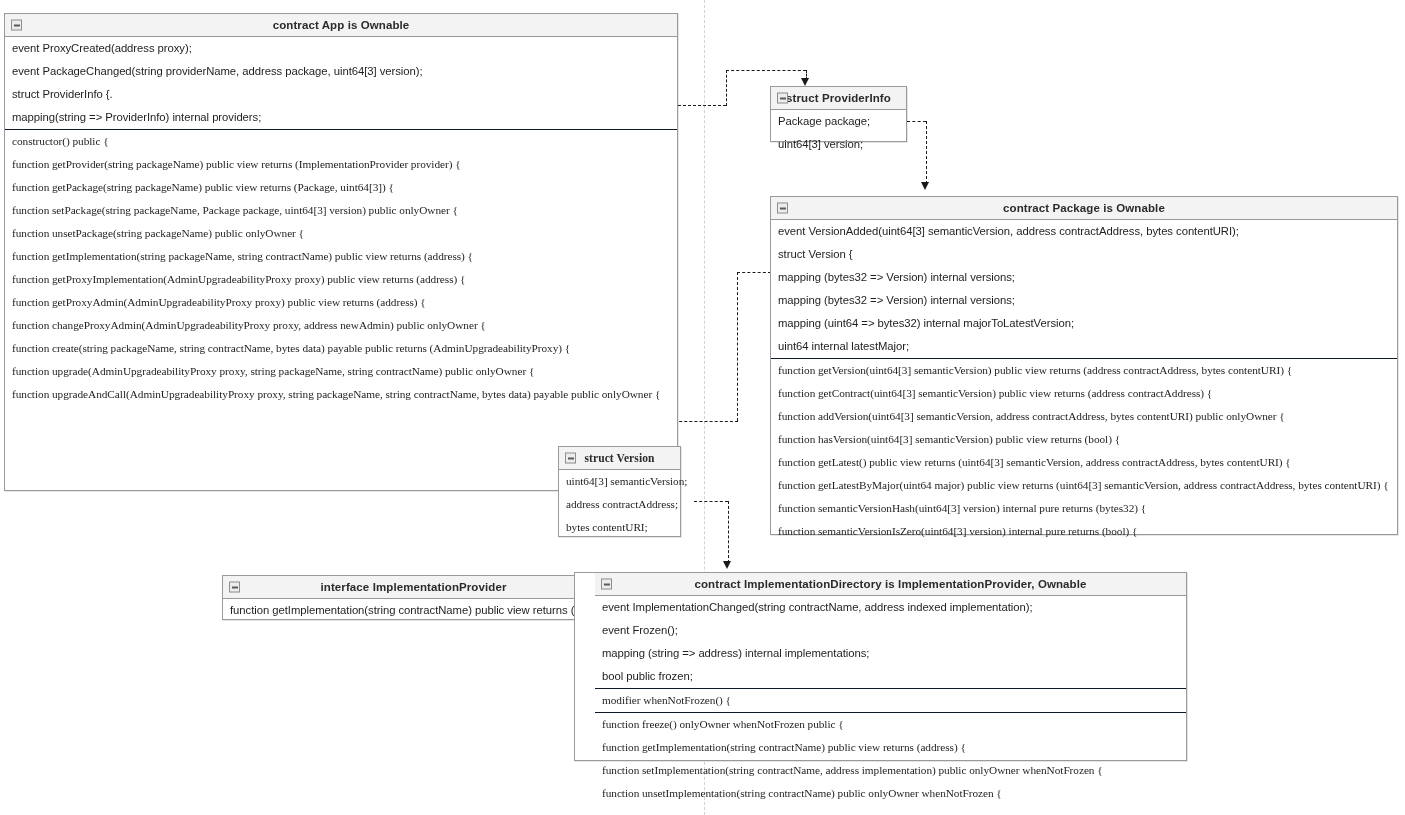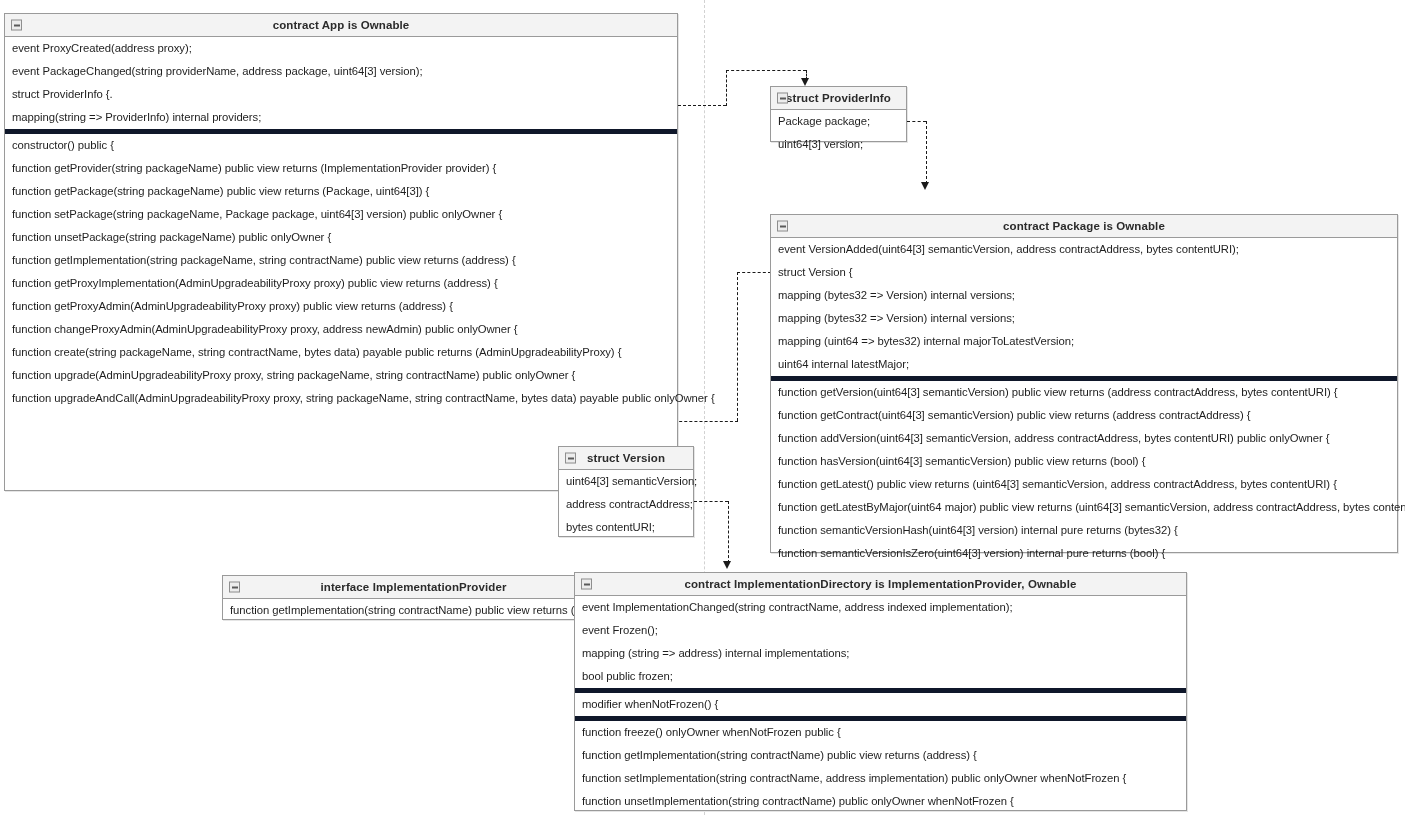--- a/index.html
+++ b/index.html
@@ -72,21 +72,22 @@
     width: 6px;
     height: 2px;
     background: #5a5a5a;
   }
 
   .uml-section {
     box-sizing: border-box;
     padding: 0;
   }
   .uml-section + .uml-section {
-    border-top: 5px solid #0f172a;
+    border-top: 1px solid #0f172a;
+    font-family: Liberation Serif, serif;
   }
   .uml-row {
     box-sizing: border-box;
     font-size: 11.3px;
     color: #1e1e1e;
     line-height: 13px;
     padding: 5px 0 5px 7px;
     white-space: nowrap;
     letter-spacing: -0.05px;
   }
@@ -177,21 +178,21 @@
           <span class="collapse-icon">
             <i></i>
           </span>
           <span class="uml-title">struct ProviderInfo</span>
         </div>
         <div class="uml-section">
           <div class="uml-row">Package package;</div>
           <div class="uml-row">uint64[3] version;</div>
         </div>
       </div>
-      <div class="uml-box" style="left: 770px; top: 214px; width: 628px; height: 339px;">
+      <div class="uml-box" style="left: 770px; top: 196px; width: 628px; height: 339px;">
         <div class="uml-header">
           <span class="collapse-icon">
             <i></i>
           </span>
           <span class="uml-title">contract Package is Ownable</span>
         </div>
         <div class="uml-section">
           <div class="uml-row">event VersionAdded(uint64[3] semanticVersion, address contractAddress, bytes contentURI);</div>
           <div class="uml-row">struct Version {</div>
           <div class="uml-row">mapping (bytes32 =&gt; Version) internal versions;</div>
@@ -203,21 +204,21 @@
           <div class="uml-row">function getVersion(uint64[3] semanticVersion) public view returns (address contractAddress, bytes contentURI) {</div>
           <div class="uml-row">function getContract(uint64[3] semanticVersion) public view returns (address contractAddress) {</div>
           <div class="uml-row">function addVersion(uint64[3] semanticVersion, address contractAddress, bytes contentURI) public onlyOwner {</div>
           <div class="uml-row">function hasVersion(uint64[3] semanticVersion) public view returns (bool) {</div>
           <div class="uml-row">function getLatest() public view returns (uint64[3] semanticVersion, address contractAddress, bytes contentURI) {</div>
           <div class="uml-row">function getLatestByMajor(uint64 major) public view returns (uint64[3] semanticVersion, address contractAddress, bytes contentURI) {</div>
           <div class="uml-row">function semanticVersionHash(uint64[3] version) internal pure returns (bytes32) {</div>
           <div class="uml-row">function semanticVersionIsZero(uint64[3] version) internal pure returns (bool) {</div>
         </div>
       </div>
-      <div class="uml-box" style="left: 558px; top: 446px; width: 136px; height: 91px;">
+      <div class="uml-box" style="left: 558px; top: 446px; width: 123px; height: 91px; font-family: Liberation Serif, serif;">
         <div class="uml-header">
           <span class="collapse-icon">
             <i></i>
           </span>
           <span class="uml-title">struct Version</span>
         </div>
         <div class="uml-section">
           <div class="uml-row">uint64[3] semanticVersion;</div>
           <div class="uml-row">address contractAddress;</div>
           <div class="uml-row">bytes contentURI;</div>
@@ -227,21 +228,21 @@
         <div class="uml-header">
           <span class="collapse-icon">
             <i></i>
           </span>
           <span class="uml-title">interface ImplementationProvider</span>
         </div>
         <div class="uml-section">
           <div class="uml-row">function getImplementation(string contractName) public view returns (address);</div>
         </div>
       </div>
-      <div class="uml-box" style="left: 574px; top: 572px; width: 613px; height: 239px;">
+      <div class="uml-box" style="left: 574px; top: 572px; width: 613px; height: 189px; padding-left: 20px;">
         <div class="uml-header">
           <span class="collapse-icon">
             <i></i>
           </span>
           <span class="uml-title">contract ImplementationDirectory is ImplementationProvider, Ownable</span>
         </div>
         <div class="uml-section">
           <div class="uml-row">event ImplementationChanged(string contractName, address indexed implementation);</div>
           <div class="uml-row">event Frozen();</div>
           <div class="uml-row">mapping (string =&gt; address) internal implementations;</div>

